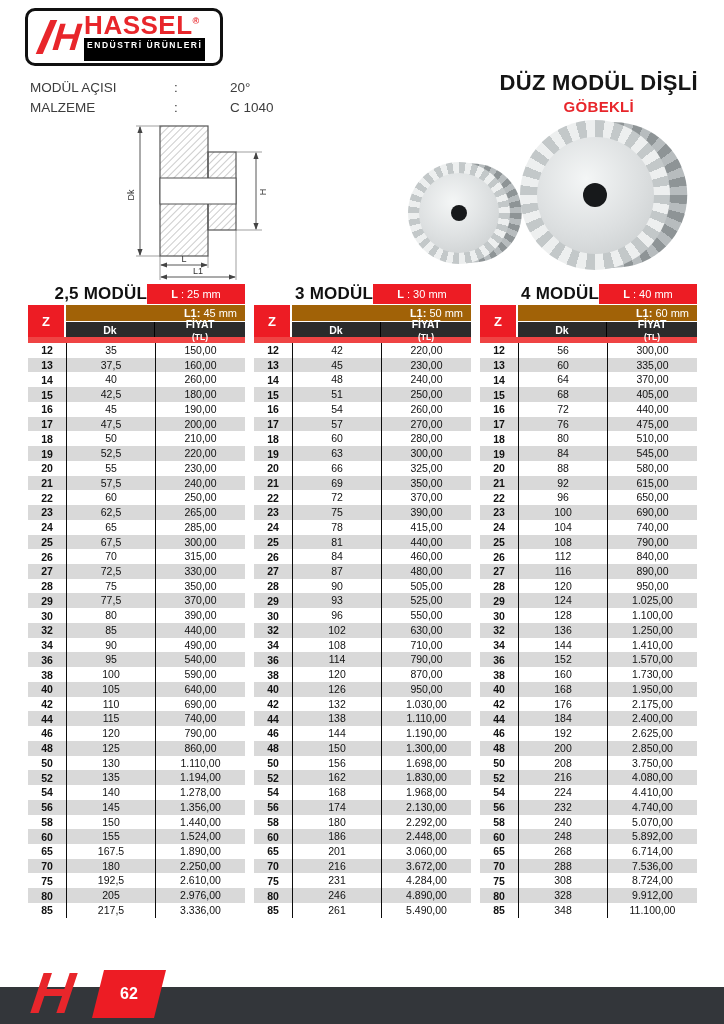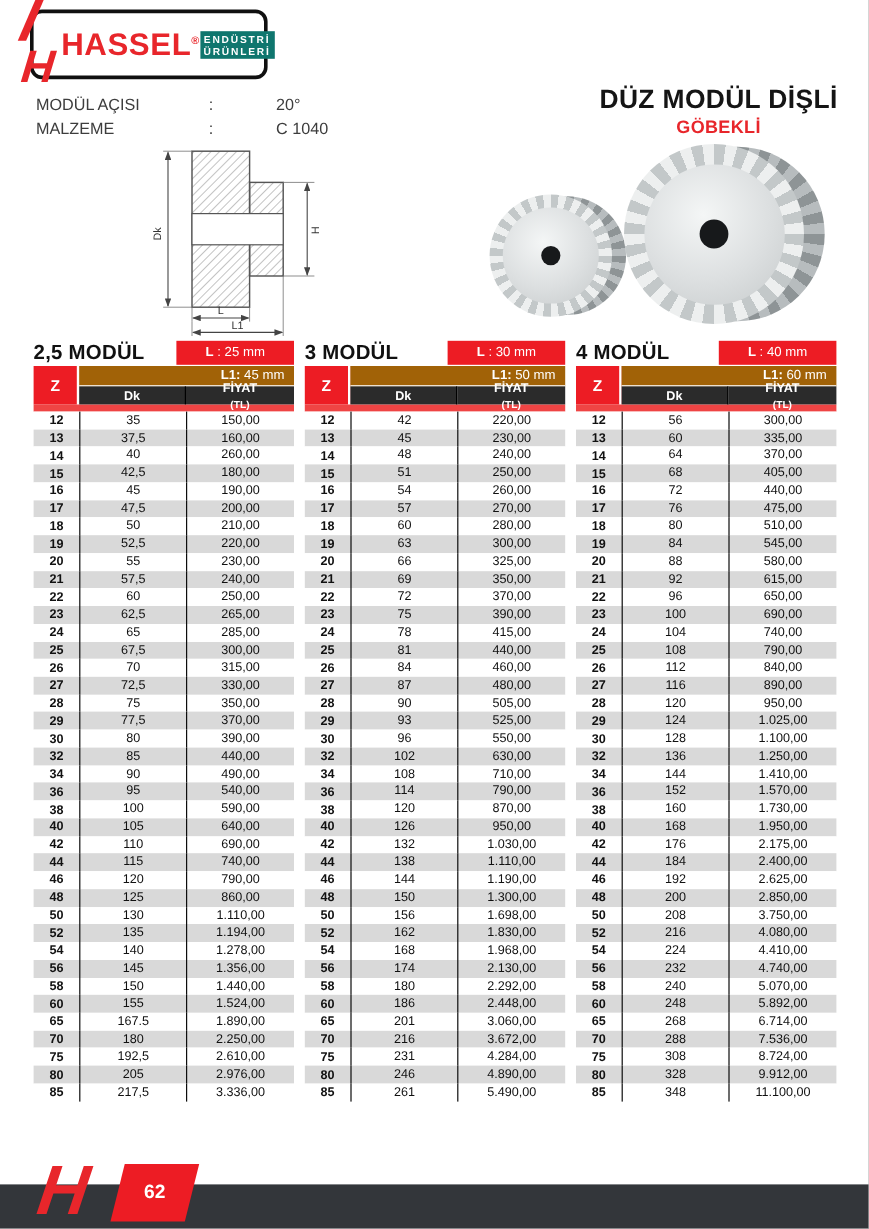--- a/index.html
+++ b/index.html
@@ -14,26 +14,26 @@
     position:absolute; left:25px; top:8px; width:198px; height:58px;
     background:#fff; border:3px solid #101010; border-radius:10px;
     display:flex; align-items:center; justify-content:center; gap:6px; padding:4px 8px;
   }
   .h-mark {
     color:#e8262b; font-weight:900; font-style:italic; font-size:38px; line-height:1;
     transform:skewX(-6deg); letter-spacing:-2px;
   }
   .h-mark .slash { display:inline-block; width:7px; height:34px; background:#e8262b;
     transform:skewX(-18deg); margin-right:3px; vertical-align:-4px;}
-  .logo-text { display:flex; flex-direction:row; align-items:flex-end; }
+  .logo-text { display:flex; flex-direction:column; align-items:flex-start; }
   .brand-name { color:#e8262b; font-weight:900; font-size:26px; line-height:0.95; letter-spacing:0.5px; }
   .brand-reg { font-size:9px; vertical-align:super; color:#e8262b; }
   .brand-tag {
-    background:#0f766e; color:#fff; font-weight:700; font-size:8.5px;
-    letter-spacing:1.5px; text-align:center; padding:2px 3px 1px; margin-top:1px;
+    background:#000000; color:#fff; font-weight:700; font-size:8.5px;
+    letter-spacing:1.5px; text-align:center; padding:2px 3px 11px; margin-top:1px;
   }
   
   .specs { position:absolute; left:30px; top:78px; font-size:13.5px; color:#3d3d3d; }
   .spec-row { display:grid; grid-template-columns:100px 12px auto; line-height:20px;gap:44px; }
   
   .page-title-block { position:absolute; right:26px; top:70px; text-align:center; }
   .page-title { font-size:22px; font-weight:900; color:#151515; letter-spacing:0.3px; }
   .page-subtitle { font-size:15px; font-weight:900; color:#e8262b; margin-top:2px; letter-spacing:0.3px; }
   
   .drawing { position:absolute; left:122px; top:116px; }
@@ -47,21 +47,21 @@
   .g-depth { inset:0; transform:translateX(13%) scale(0.97);
     background:repeating-conic-gradient(#8e9496 0deg 7.5deg, #b7bcbe 7.5deg 15deg); }
   .g-teeth { inset:0;
     background:repeating-conic-gradient(#c3c8c9 0deg 7.5deg, #edefef 7.5deg 15deg); }
   .g-face { inset:11%; background:radial-gradient(circle at 42% 36%, #f4f6f6 0%, #dcdfe0 55%, #c6cacb 100%); }
   .g-bore { inset:42%; background:#17191b; }
   
   .tables { position:absolute; left:28px; top:282px; display:flex; gap:9px; }
   .gear-table { width:217px; }
   .t-top { display:flex; align-items:center; height:23px; }
-  .t-title { flex:1; font-size:17px; font-weight:800; color:#111; letter-spacing:0.2px; }
+  .t-title { flex:1; font-size:17px; font-weight:800; color:#111; letter-spacing:0.2px;text-align:right; }
   .t-lbadge { width:98px; height:20px; background:#ed1c24; color:#fff; font-size:11px;
     display:flex; align-items:center; justify-content:center; gap:3px; }
   .t-lbadge b { font-weight:800; }
   .t-grid { display:grid; grid-template-columns:38px 89px 90px; }
   .hz { grid-row:1 / 3; grid-column:1; background:#ed1c24; border-right:2px solid #fff;
     color:#fff; display:flex; align-items:center; justify-content:center;
     font-weight:800; font-size:13px; }
   .hl1 { grid-column:2 / 4; background:#a16207; height:17px; color:#fff; font-size:11px;
     display:flex; align-items:center; justify-content:flex-end; gap:3px;
     padding-right:8px; border-bottom:1px solid #fff; }

